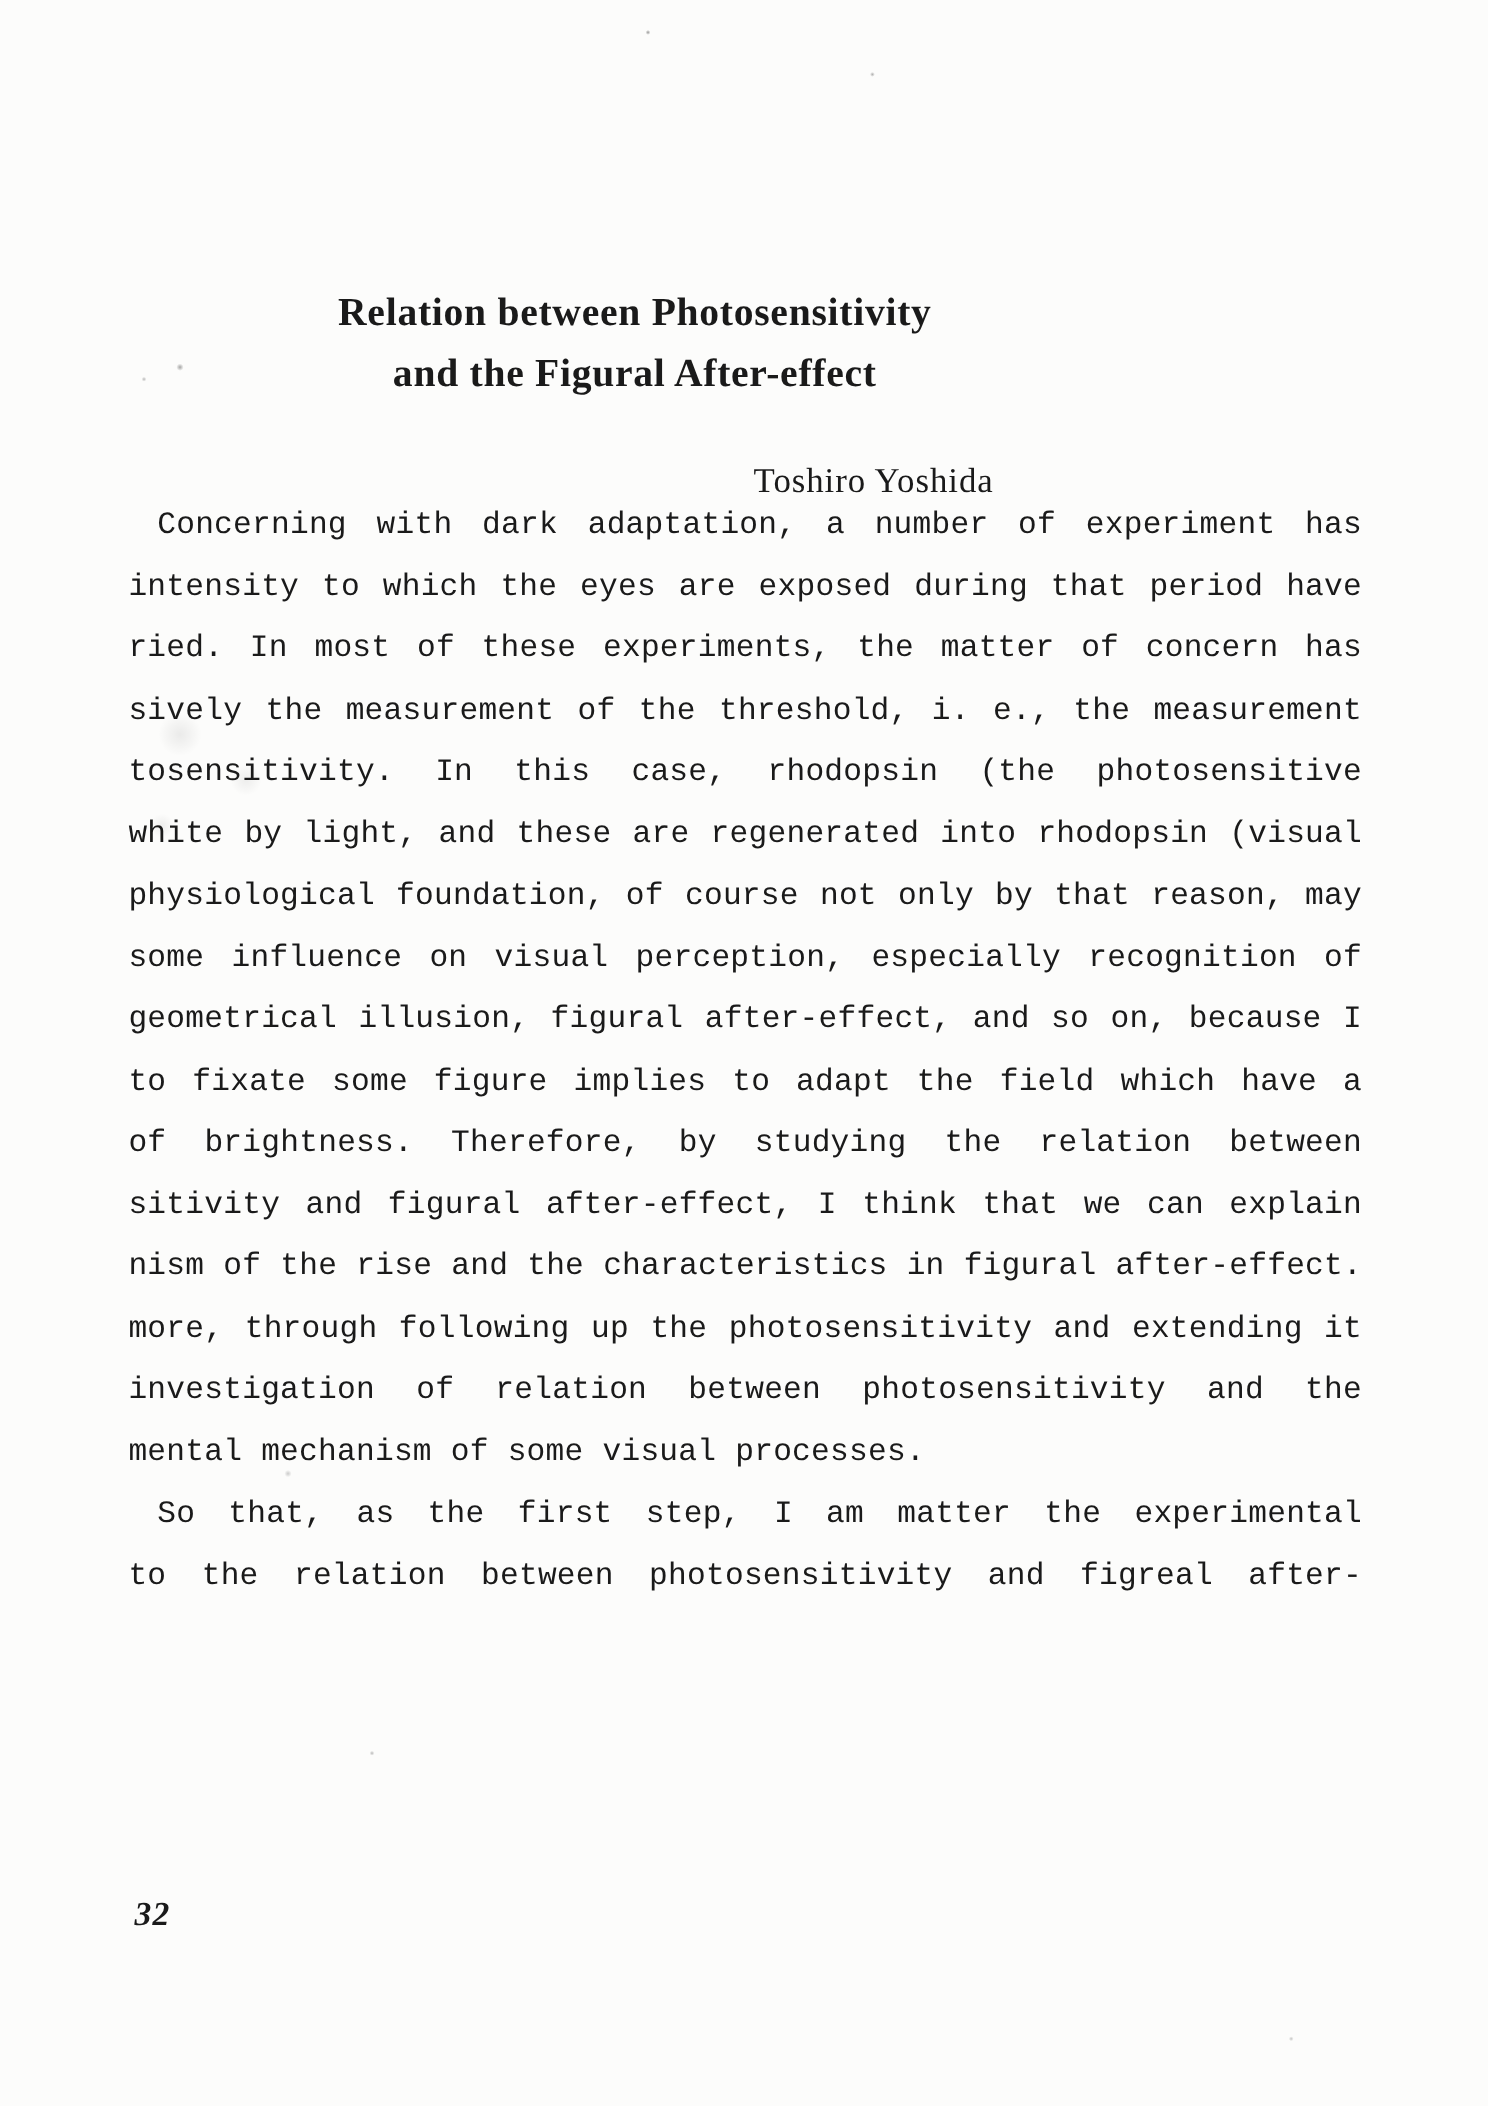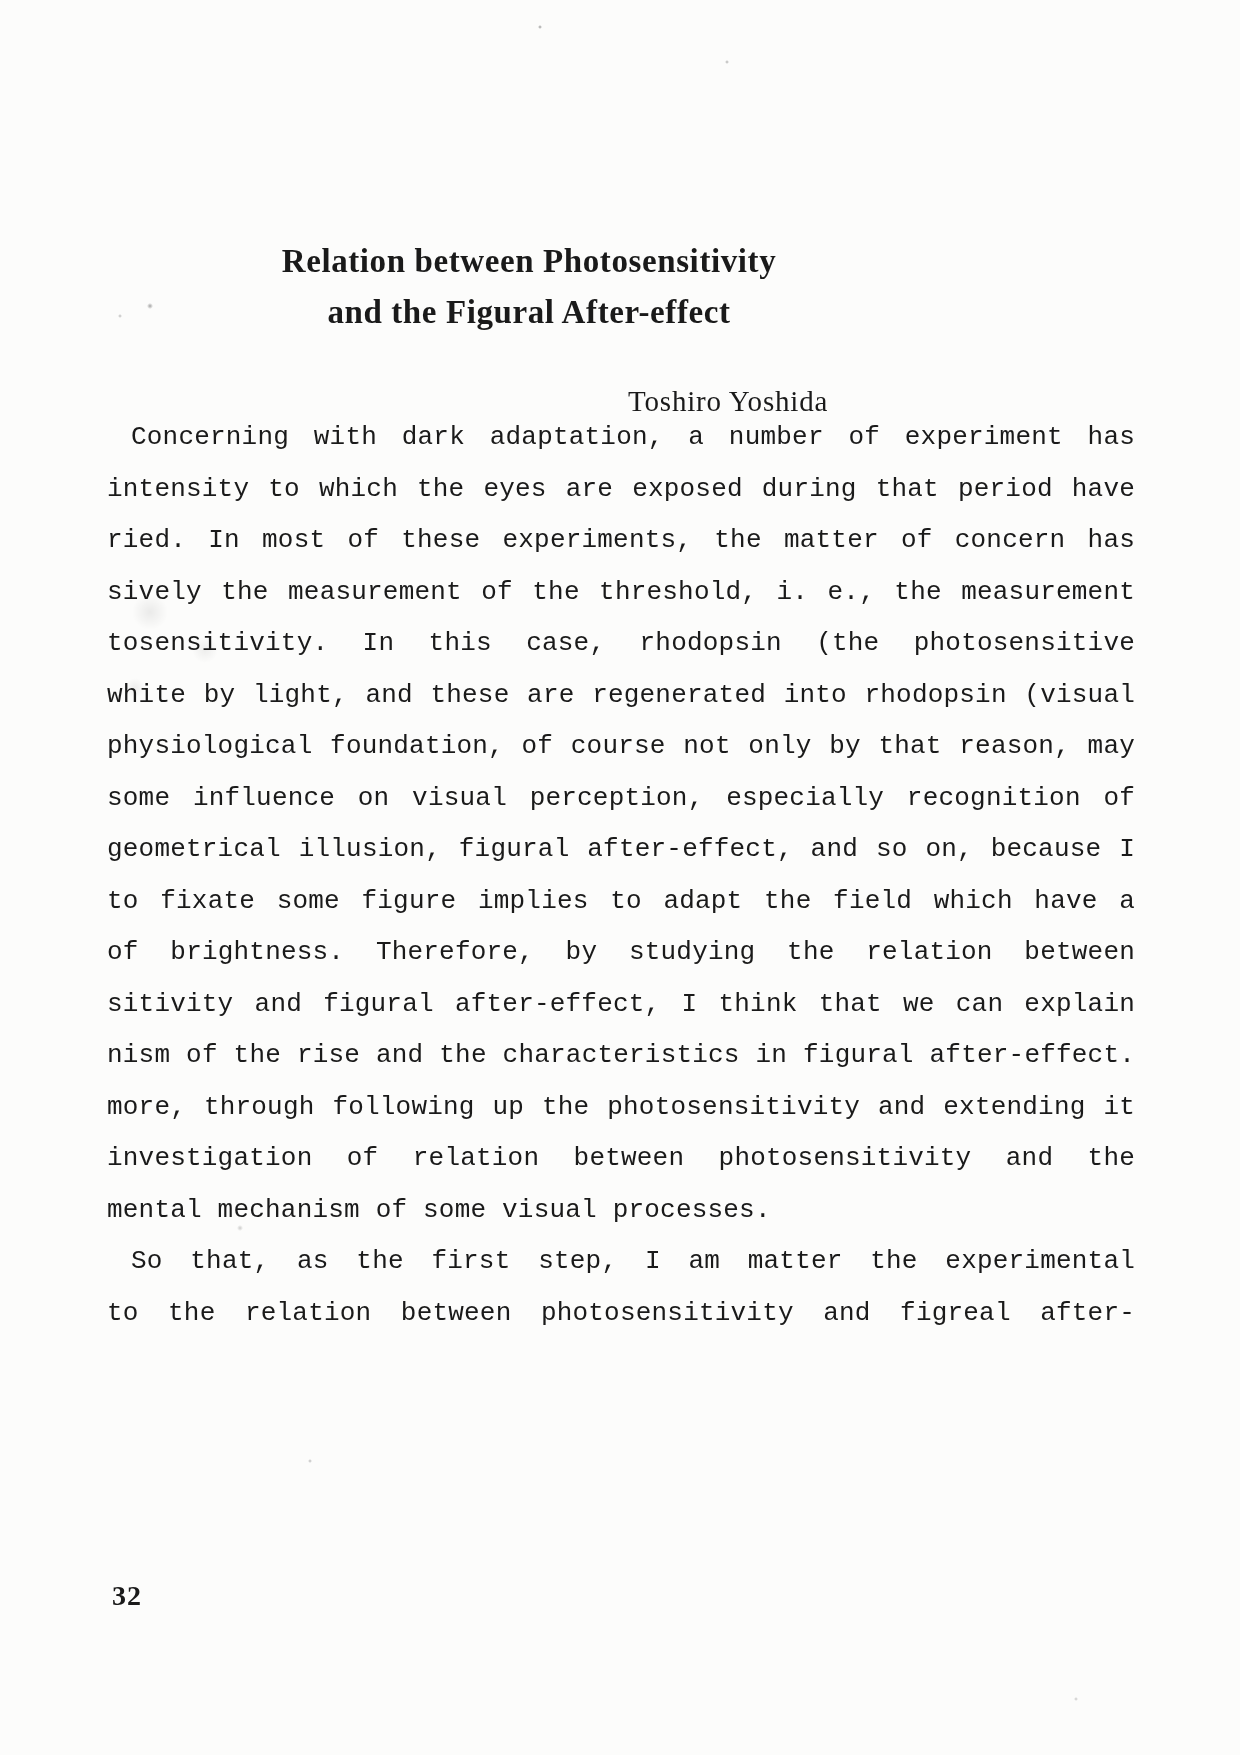--- a/index.html
+++ b/index.html
@@ -72,20 +72,21 @@
   }
   .line.indent { text-indent: 24px; }
   .line.para-end { text-align-last: left; }
   .page-number {
     position: absolute;
     top: 1580px;
     left: 112px;
     font-size: 28px;
     font-weight: bold;
     letter-spacing: 1px;
+    font-style: italic;
   }
 </style>
 </head>
 <body>
 
 <div class="page">
   <div class="noise"></div>
 
   <h1 class="title">
     <div>Relation between Photosensitivity</div>

